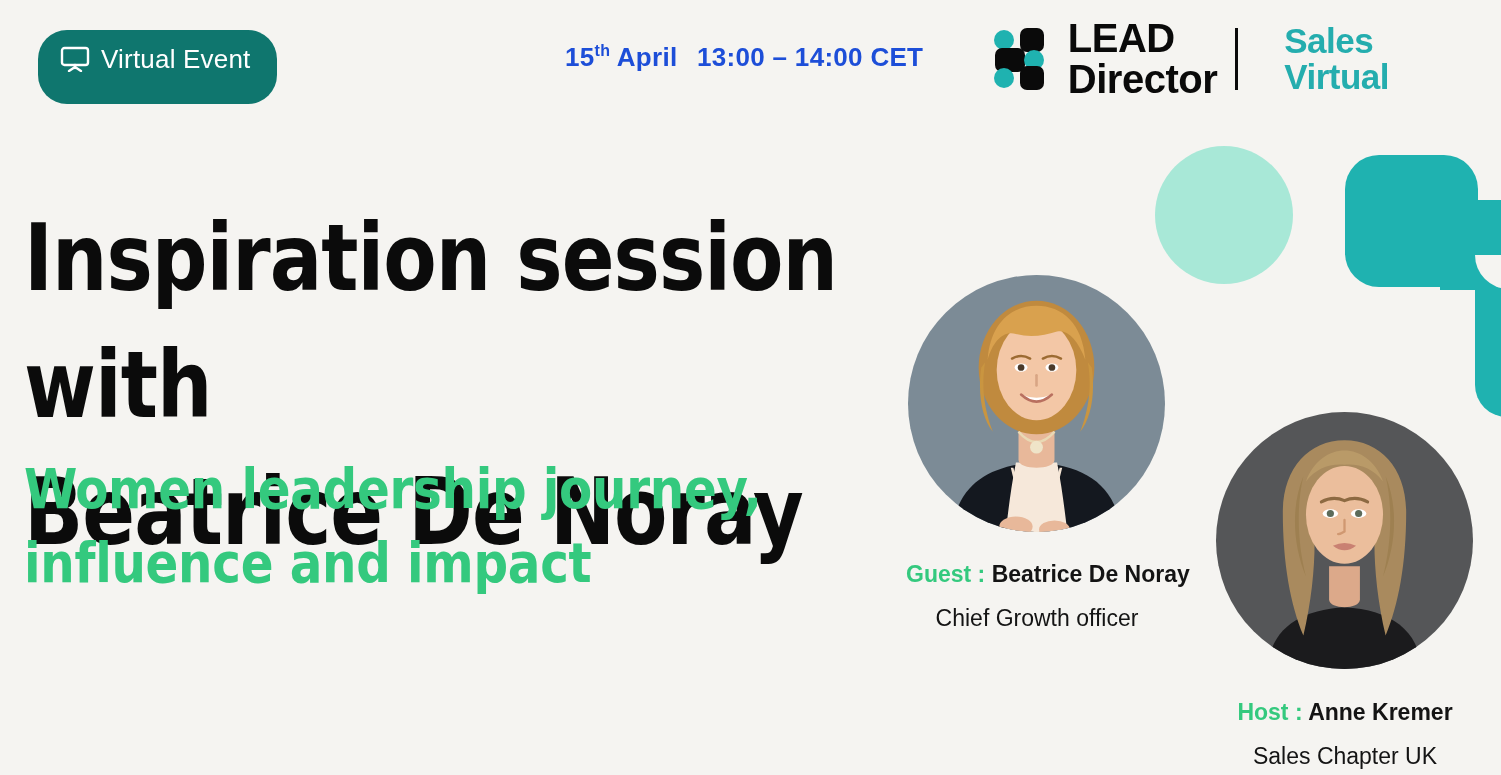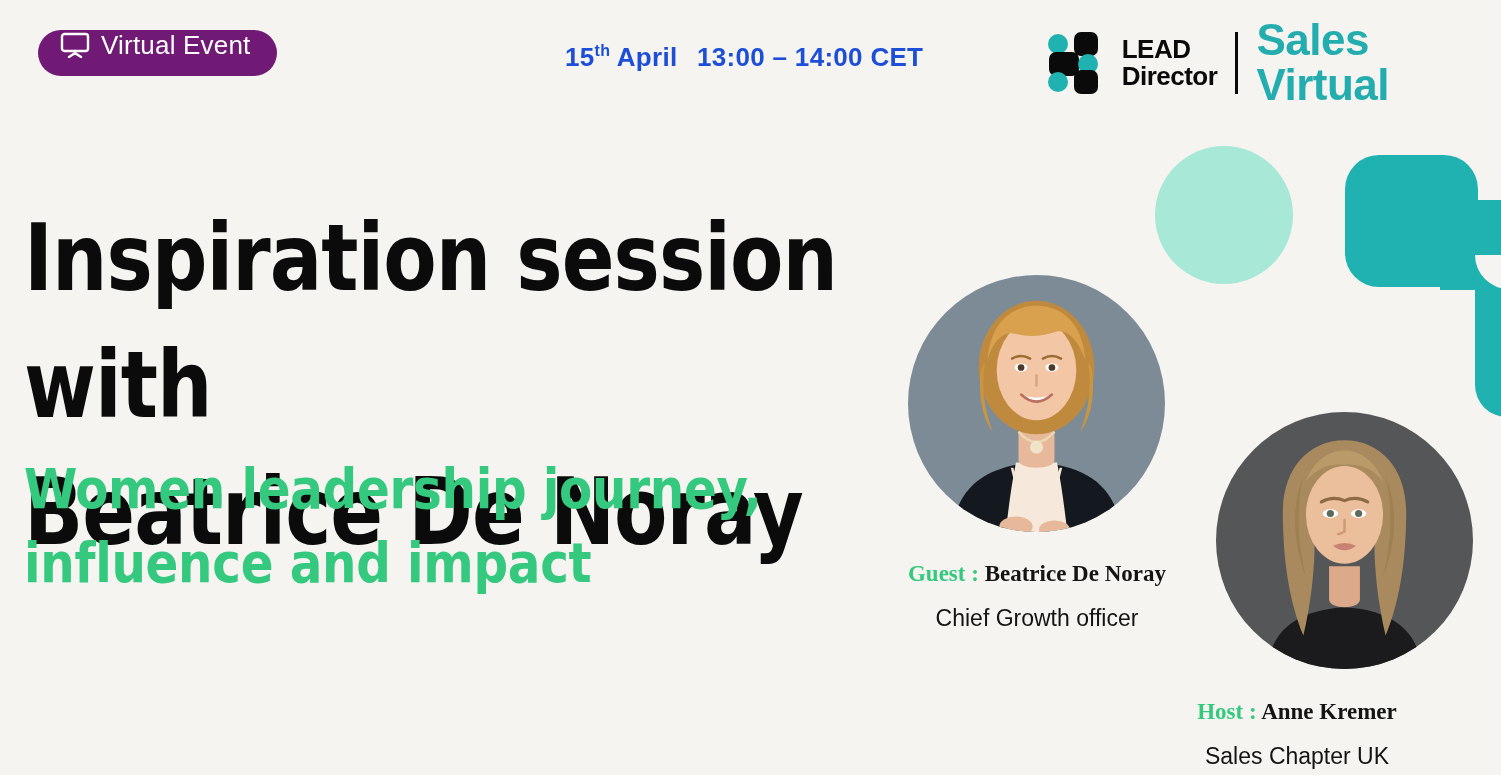--- a/index.html
+++ b/index.html
@@ -50,24 +50,24 @@
     left:1475px; top:255px;
     width:34px; height:34px;
     background:#F5F4F1;
     border-radius:0 0 0 34px;
   }
 
   
   .pill {
     position:absolute;
     left:38px; top:30px;
-    height:46px;
+    height:74px;
     padding:0 26px 16px 22px;
     border-radius:29px;
-    background:#701a75;
+    background:#0f766e;
     display:flex;
     align-items:center;
     gap:11px;
     color:#ffffff;
   }
   .pill-label {
     font-size:26px;
     font-weight:500;
     letter-spacing:.2px;
     white-space:nowrap;
@@ -104,41 +104,42 @@
   .lm.dot { border-radius:50%; background:#1FB2B0; width:20px; height:20px; }
   .lm.sq  { border-radius:7px; background:#0A0A0A; width:24px; height:24px; }
   .lm.d1 { left:0px;  top:2px;  }
   .lm.d2 { left:30px; top:22px; }
   .lm.d3 { left:0px;  top:40px; }
   .lm.s1 { left:26px; top:0px;  }
   .lm.s2 { left:1px;  top:20px; width:30px; }
   .lm.s3 { left:26px; top:38px; }
 
   .logo-words {
-    font-size:26px;
+    font-size:40px;
     line-height:1.02;
     font-weight:bold;
     color:#0A0A0A;
     letter-spacing:-.5px;
     white-space:nowrap;
   }
   .logo-divider {
     width:3px;
     height:62px;
     background:#0A0A0A;
     margin:0 18px;
     flex:0 0 auto;
   }
   .logo-words-teal {
-    font-size:44px;
+    font-size:35px;
     line-height:1.02;
     font-weight:bold;
     color:#24ADAE;
     letter-spacing:-.5px;
     white-space:nowrap;
+    margin-left:28px;
   }
 
   
   .headline {
     position:absolute;
     left:24px; top:196px;
     width:930px;
     font-family:"DejaVu Sans Condensed", "Liberation Sans Narrow", "Liberation Sans", sans-serif;
     font-size:92px;
     font-weight:bold;
@@ -177,33 +178,32 @@
   .portrait-host  { left:1216px; top:412px; width:257px; height:257px; }
 
   
   .caption { position:absolute; text-align:center; }
   .caption .role-line {
     font-size:23px;
     font-weight:bold;
     color:#141414;
     white-space:nowrap;
     line-height:1.25;
-    font-family:Liberation Serif, serif;
   }
   .caption .role-label { color:#34C97E; }
   .caption .sub-line {
     font-size:23px;
     font-weight:400;
     color:#141414;
     white-space:nowrap;
     line-height:1.32;
     margin-top:14px;
   }
   .caption-guest { left:906px; top:560px; width:262px; }
-  .caption-host  { left:1166px; top:698px; width:262px; }
+  .caption-host  { left:1214px; top:698px; width:262px; }
 </style>
 </head>
 <body>
 
 <div class="banner">
 
   <div class="deco-layer">
     <div class="mint-circle"></div>
     <div class="teal-block"></div>
     <div class="teal-block-joiner"></div>

